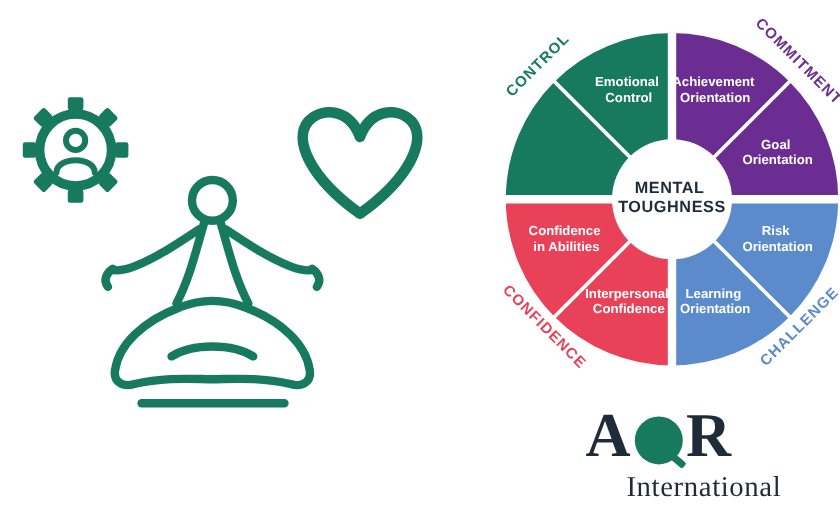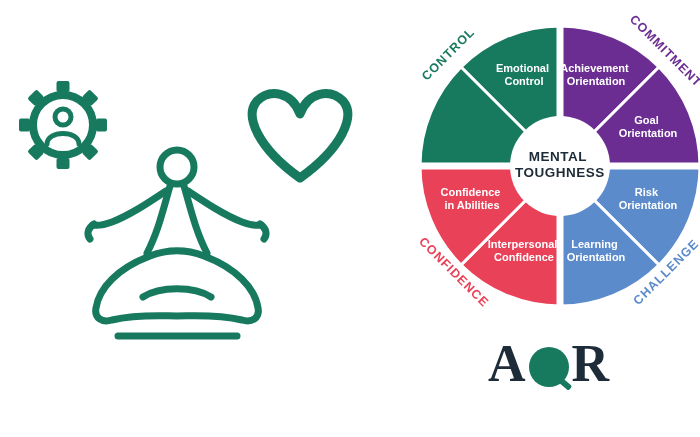--- a/index.html
+++ b/index.html
@@ -111,15 +111,16 @@
     <text class="quad-label" fill="#e84158" transform="translate(46,267) rotate(45)">CONFIDENCE</text>
     <text class="quad-label" fill="#5b8bcb" transform="translate(264,267) rotate(-45)">CHALLENGE</text>
   </svg>
 
   <div class="logo">
     <div class="logo-row">
       <span>A</span>
       <span class="logo-q"></span>
       <span>R</span>
     </div>
+    <div class="logo-sub">International</div>
   </div>
 
 </div>
 
 </body></html>

